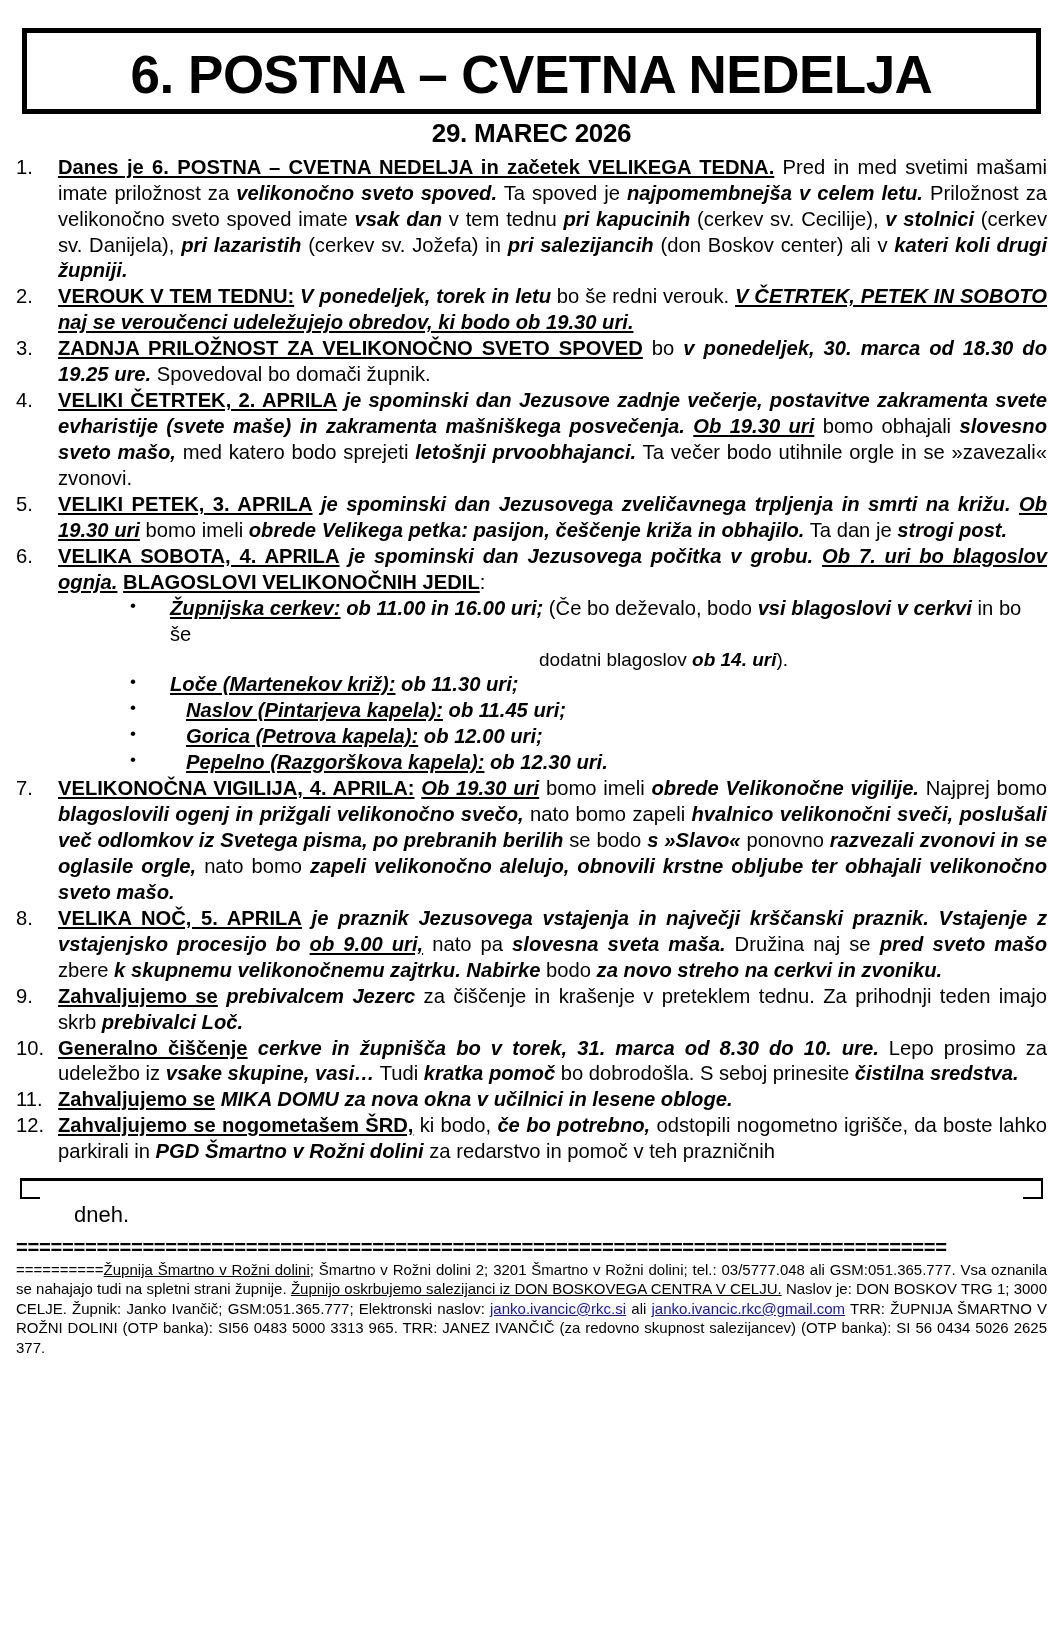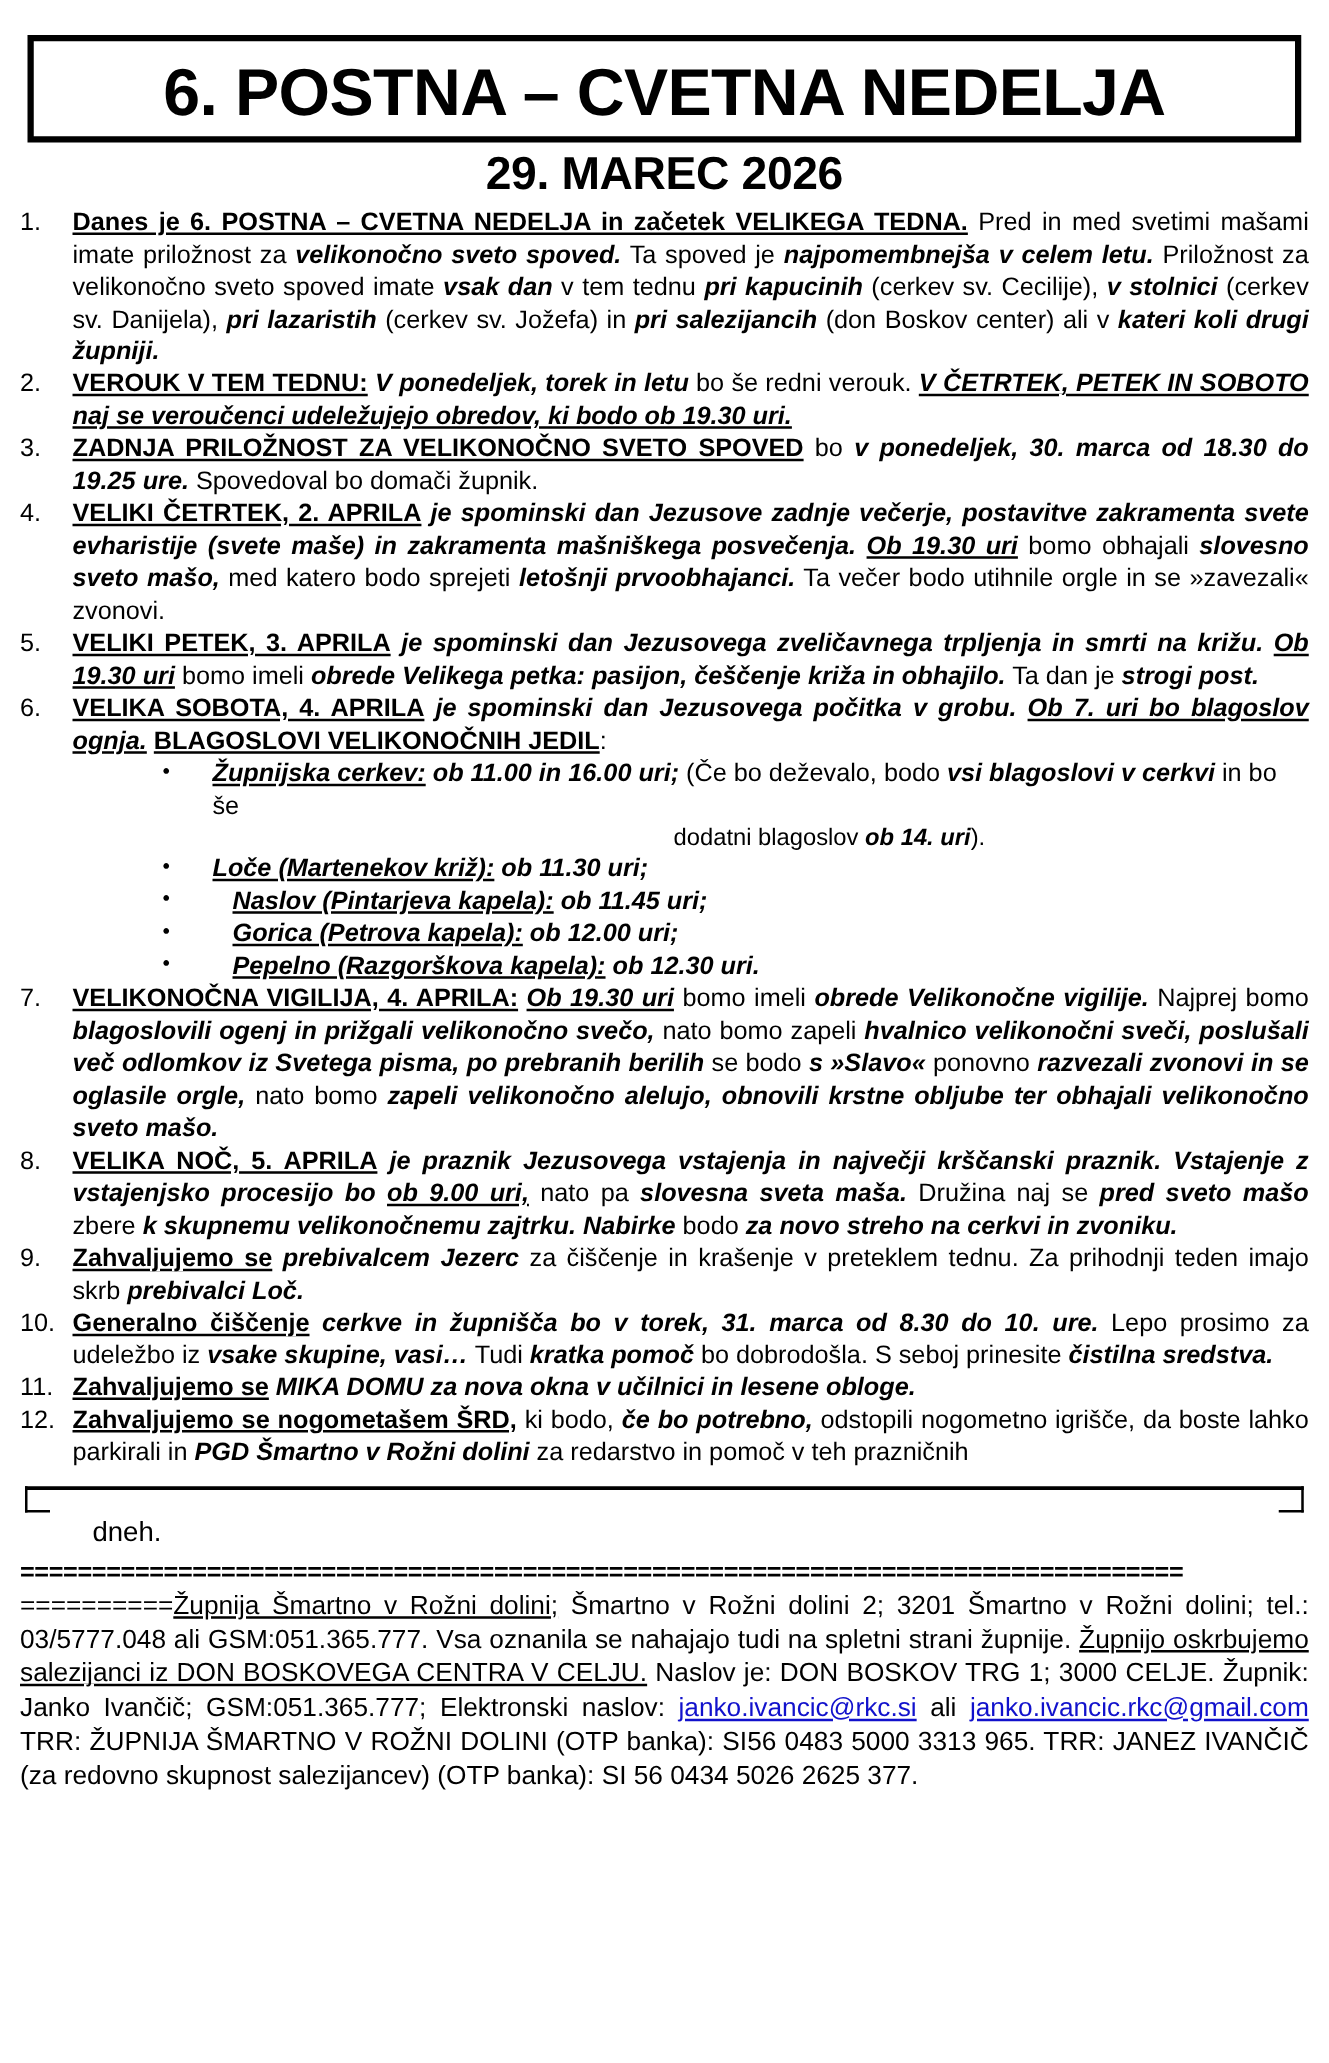--- a/index.html
+++ b/index.html
@@ -32,21 +32,21 @@
   }
   .title-box .title-text {
     font-size: 53px;
     font-weight: bold;
     letter-spacing: -0.5px;
     line-height: 1.05;
     white-space: nowrap;
   }
   .subtitle {
     text-align: center;
-    font-size: 37px;
+    font-size: 26px;
     font-weight: bold;
     margin: 4px 0 6px 0;
     letter-spacing: -0.3px;
   }
 
   
   .body-wrap {
     padding: 0 16px 0 16px;
   }
   ol.main-list {
@@ -149,21 +149,21 @@
   .sep-row {
     font-size: 20.2px;
     line-height: 1.1;
     letter-spacing: -0.3px;
     font-weight: bold;
     white-space: nowrap;
     overflow: hidden;
     margin-top: 6px;
   }
   .footer {
-    font-size: 21px;
+    font-size: 15px;
     line-height: 1.3;
     text-align: justify;
     text-justify: inter-word;
     margin-top: 2px;
   }
   a.link, .link {
     color: #1111cc;
     text-decoration: underline;
   }
 </style>

